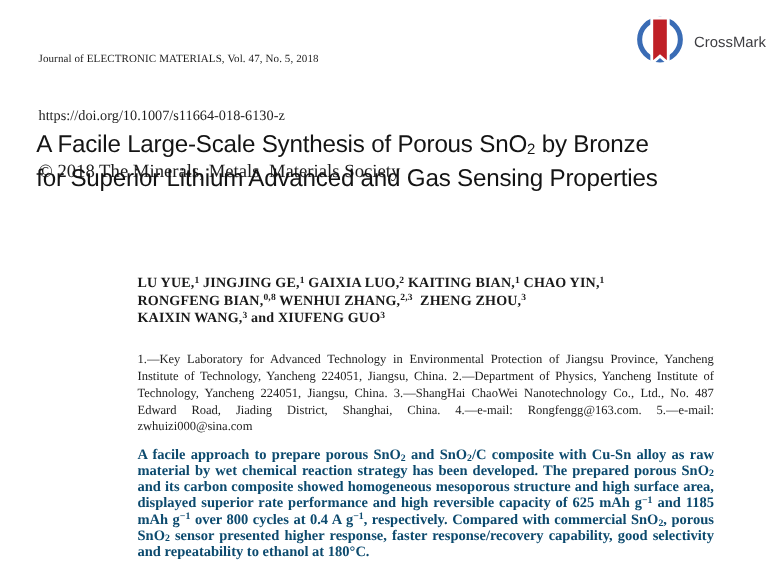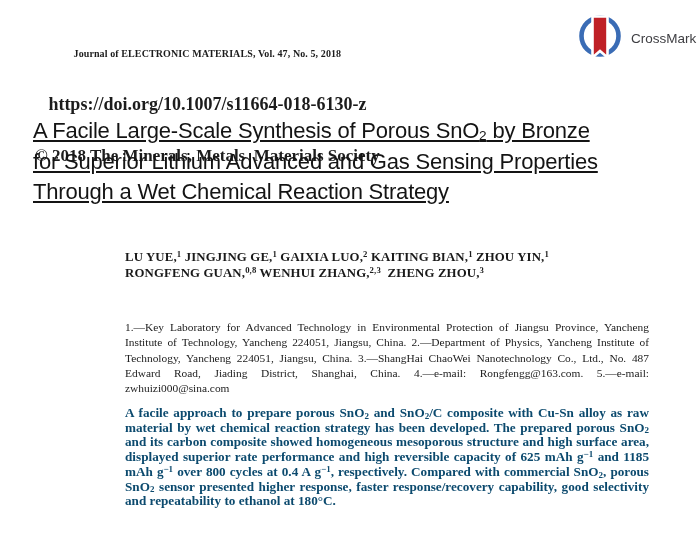--- a/index.html
+++ b/index.html
@@ -14,25 +14,24 @@
     position: relative;
     width: 700px; height: 533px;
     background: #ffffff;
   }
 
   
   .header {
     position: absolute;
     left: 35px; top: 11px;
     white-space: pre-wrap;
-    font-weight: bold;
-    text-align: center;
+    font-weight: normal;
   }
   .header .journal   { font-size: 10px;  line-height: 14px; letter-spacing: 0.1px; }
-  .header .doi       { font-size: 18px;  line-height: 15px; }
+  .header .doi       { font-size: 13px;  line-height: 15px; }
   .header .copyright { font-size: 17px;  line-height: 15px; }
 
   
   .crossmark {
     position: absolute;
     left: 578px; top: 12px;
     display: flex; align-items: center; gap: 7px;
     cursor: pointer;
   }
   .crossmark svg { display: block; }
@@ -47,21 +46,20 @@
     position: absolute;
     left: 33px; top: 116px;
     width: 648px;
     margin: 0;
     font-family: "Liberation Sans", sans-serif;
     font-weight: 400;
     font-size: 22px;
     line-height: 30.5px;
     letter-spacing: -0.2px;
     color: #141414;
-    text-decoration: underline;
   }
   .title .tline { display: block; white-space: pre-wrap; }
   .title sub { font-size: 62%; top: 0.18em; }
 
   
   .authors {
     position: absolute;
     left: 125px; top: 249px;
     font-size: 12.8px;
     font-weight: bold;
@@ -121,25 +119,25 @@
     <svg width="46" height="52" viewBox="0 0 46 52" aria-hidden="true">
       <circle cx="22" cy="24" r="18.5" fill="none" stroke-width="4.6" stroke="#3a6cb5"></circle>
       <path d="M14.5 4.5 L29.5 4.5 L29.5 45.5 L22 39 L14.5 45.5 Z" stroke="#ffffff" stroke-width="2.6" stroke-linejoin="miter" fill="#bf2026"></path>
     </svg>
     <span class="label">CrossMark</span>
   </div>
 
   <h1 class="title">
     <span class="tline"><span>A Facile Large-Scale Synthesis of Porous SnO</span><sub>2</sub><span> by Bronze</span></span>
     <span class="tline"><span>for Superior Lithium Advanced and Gas Sensing Properties</span></span>
-    <span class="tline"><span>Through a Wet Chemical Reaction Strategy</span></span>
   </h1>
 
   <div class="authors">
-    <div class="aline"><span>LU YUE,</span><sup>1</sup><span> JINGJING GE,</span><sup>1</sup><span> GAIXIA LUO,</span><sup>2</sup><span> KAITING BIAN,</span><sup>1</sup><span> ZHOU YIN,</span><sup>1</sup></div>
-    <div class="aline"><span>RONGFENG GUAN,</span><sup>0,8</sup><span> WENHUI ZHANG,</span><sup>2,3</sup><span>  ZHENG ZHOU,</span><sup>3</sup></div>
+    <div class="aline"><span>LU YUE,</span><sup>1</sup><span> JINGJING GE,</span><sup>1</sup><span> GAIXIA LUO,</span><sup>2</sup><span> KAITING BIAN,</span><sup>1</sup><span> CHAO YIN,</span><sup>1</sup></div>
+    <div class="aline"><span>RONGFENG BIAN,</span><sup>0,8</sup><span> WENHUI ZHANG,</span><sup>2,3</sup><span>  ZHENG ZHOU,</span><sup>3</sup></div>
+    <div class="aline"><span>KAIXIN WANG,</span><sup>3</sup><span> and XIUFENG GUO</span><sup>3</sup></div>
   </div>
 
   <p class="affiliations">1.—Key Laboratory for Advanced Technology in Environmental Protection of Jiangsu Province, Yancheng Institute of Technology, Yancheng 224051, Jiangsu, China. 2.—Department of Physics, Yancheng Institute of Technology, Yancheng 224051, Jiangsu, China. 3.—ShangHai ChaoWei Nanotechnology Co., Ltd., No. 487 Edward Road, Jiading District, Shanghai, China. 4.—e-mail: Rongfengg@163.com. 5.—e-mail: zwhuizi000@sina.com</p>
 
   <p class="abstract"><span>A facile approach to prepare porous SnO</span><sub>2</sub><span> and SnO</span><sub>2</sub><span>/C composite with Cu-Sn alloy as raw material by wet chemical reaction strategy has been developed. The prepared porous SnO</span><sub>2</sub><span> and its carbon composite showed homogeneous mesoporous structure and high surface area, displayed superior rate performance and high reversible capacity of 625 mAh g</span><sup>−1</sup><span> and 1185 mAh g</span><sup>−1</sup><span> over 800 cycles at 0.4 A g</span><sup>−1</sup><span>, respectively. Compared with commercial SnO</span><sub>2</sub><span>, porous SnO</span><sub>2</sub><span> sensor presented higher response, faster response/recovery capability, good selectivity and repeatability to ethanol at 180°C.</span></p>
 
 </div>
 
 </body></html>

